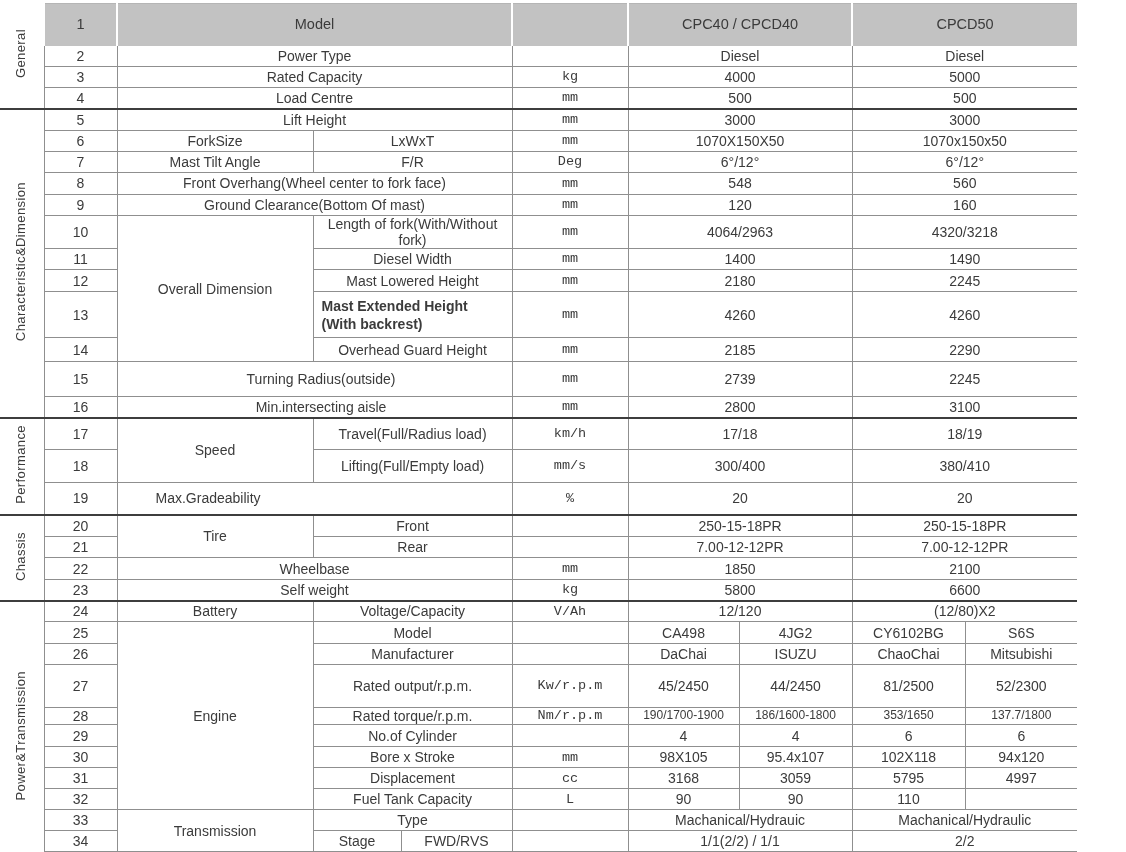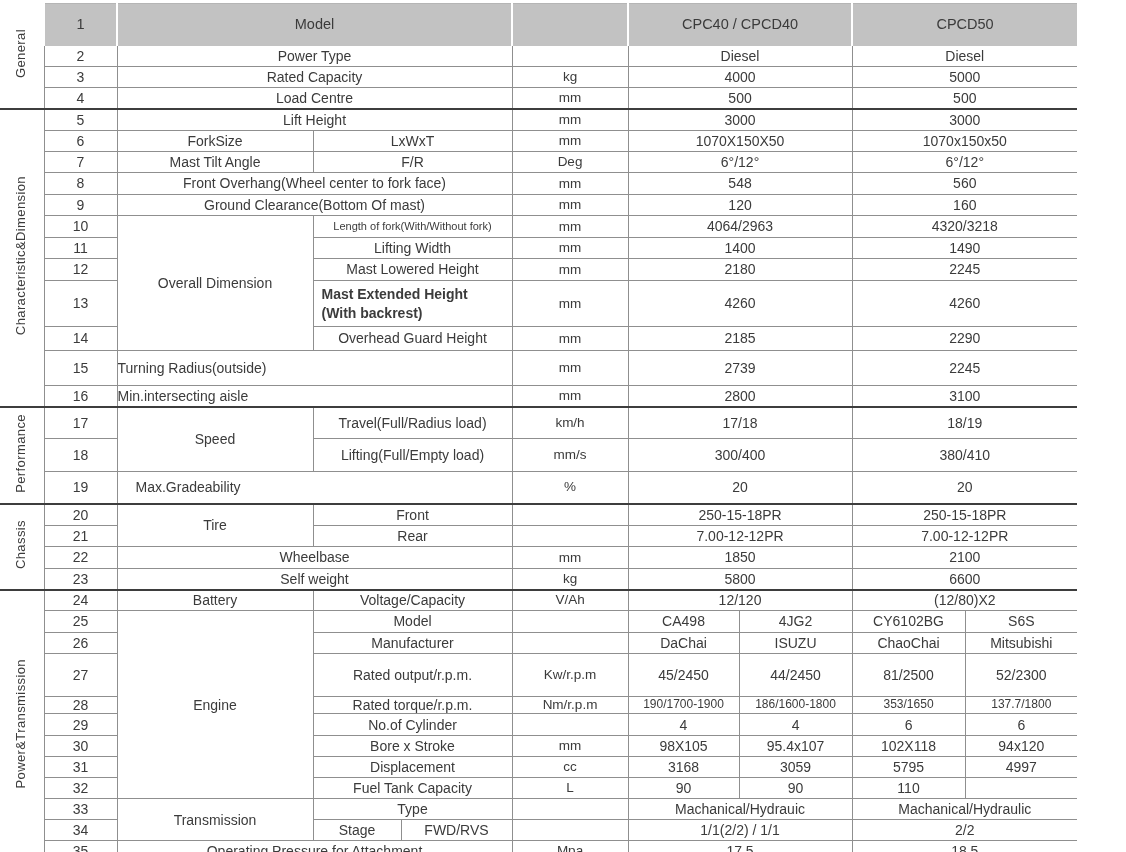--- a/index.html
+++ b/index.html
@@ -12,24 +12,24 @@
      text-align:center;vertical-align:middle;padding:0;font-size:14px;line-height:1.15;
      color:var(--text);overflow:hidden;}
   tr.hdr td{background:var(--header-bg);border-left:2px solid #fff;border-top:1px solid #b5b5b5;font-size:14.5px;}
   tr.hdr td.cat{background:#fff;border-left:0;border-top:0;}
   tr.nt td{border-top:0;}
   tr.sec td{border-top:2px solid var(--section-border);}
   td.cat{border-left:0;background:#fff;}
   .vt{writing-mode:vertical-rl;transform:rotate(180deg);display:inline-block;
       font-size:13px;letter-spacing:0.4px;white-space:nowrap;}
   td.num{font-size:14px;}
-  td.unit{font-size:13.5px;}
-  td.left{text-align:left;margin-left:28px;}
-  td.left2{text-align:left;padding-left:18px;margin-top:40px;}
-  td.small{font-size:11px;margin-left:14px;}
+  td.unit{font-size:13.5px;font-family:Liberation Mono, monospace;}
+  td.left{text-align:center;padding-left:13px;margin-left:28px;}
+  td.left2{text-align:left;padding-left:38px;margin-top:40px;}
+  td.small{font-size:14px;margin-left:14px;}
   td.pre{white-space:pre-line;text-align:left;padding-left:8px;line-height:1.3;font-weight:bold;}
   td.sm2{font-size:12px;}
 </style>
 </head>
 <body>
 
 <div id="stage">
 <table class="spec">
 <colgroup>
   <col style="width:44px">
@@ -116,21 +116,21 @@
 <tr style="height:22px">
   <td class="num">10</td>
   <td rowspan="5">Overall Dimension</td>
   <td colspan="2" class="small">Length of fork(With/Without fork)</td>
   <td class="unit">mm</td>
   <td colspan="2">4064/2963</td>
   <td colspan="2">4320/3218</td>
 </tr>
 <tr style="height:21px">
   <td class="num">11</td>
-  <td colspan="2">Lifting Width</td>
+  <td colspan="2">Diesel Width</td>
   <td class="unit">mm</td>
   <td colspan="2">1400</td>
   <td colspan="2">1490</td>
 </tr>
 <tr style="height:22px">
   <td class="num">12</td>
   <td colspan="2">Mast Lowered Height</td>
   <td class="unit">mm</td>
   <td colspan="2">2180</td>
   <td colspan="2">2245</td>

